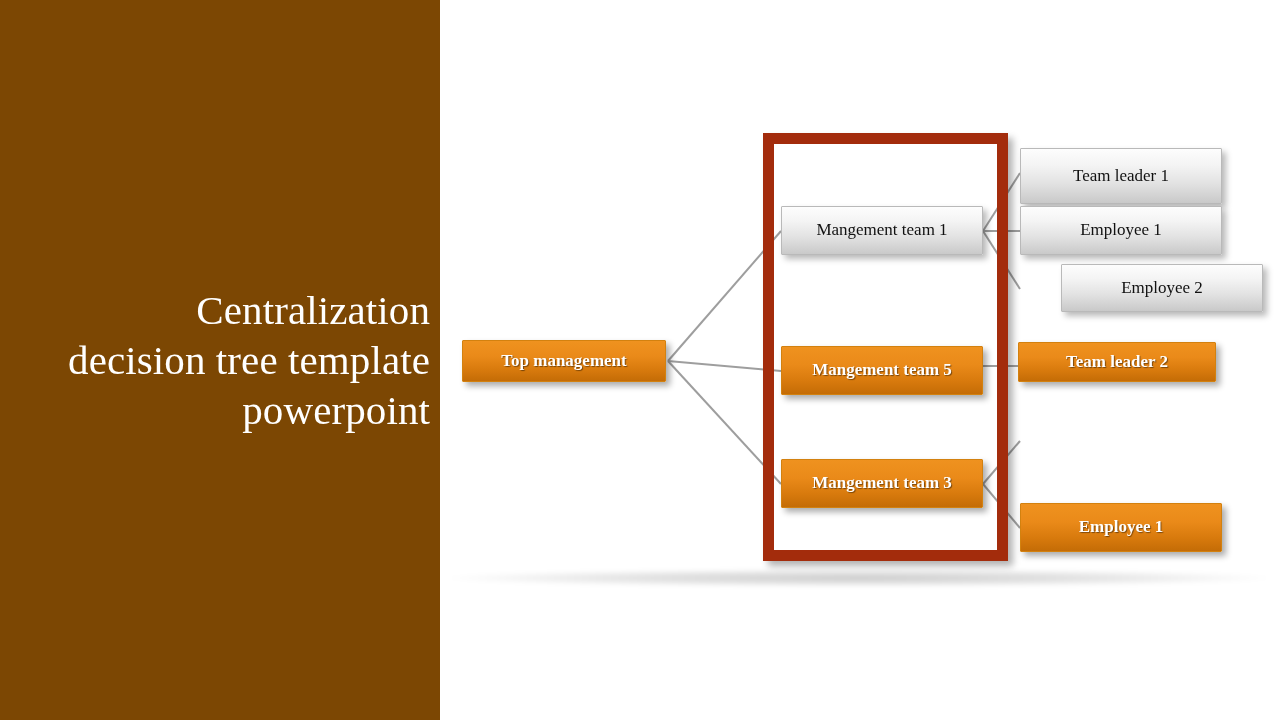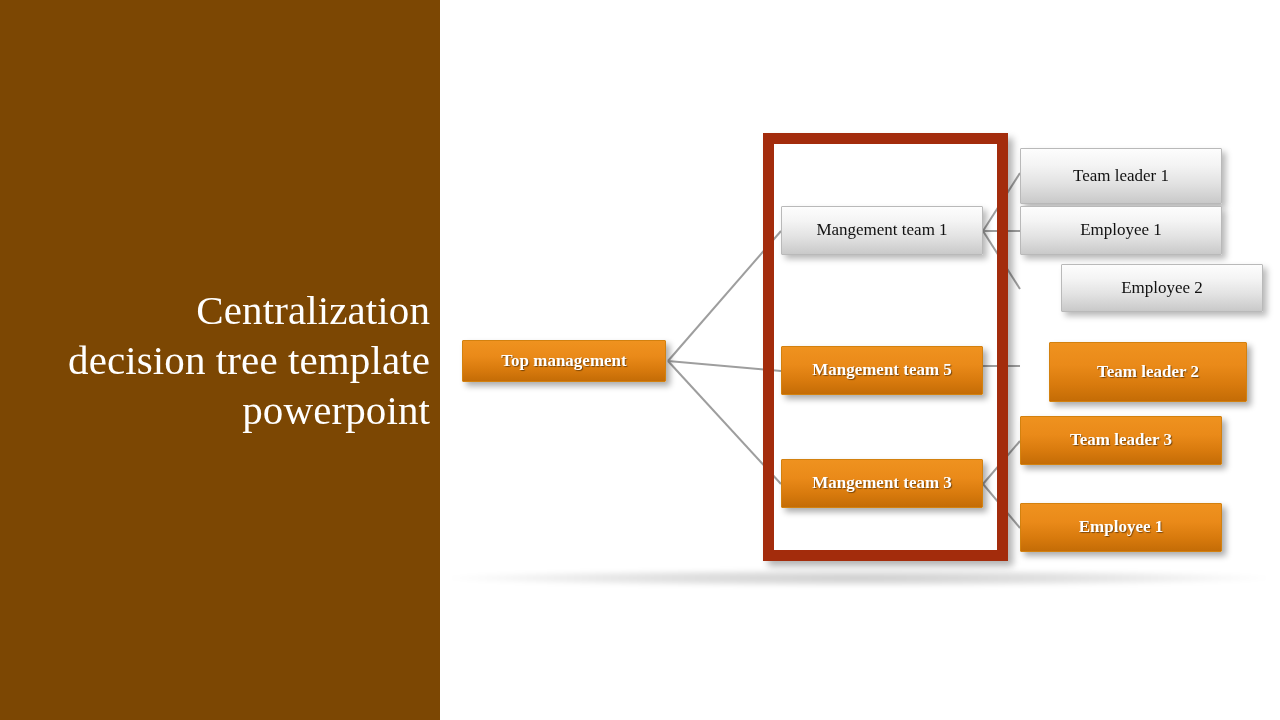--- a/index.html
+++ b/index.html
@@ -125,21 +125,21 @@
   
   #node-top-management { left: 22px;  top: 340px; width: 204px; height: 42px; }
 
   #node-team-1 { left: 341px; top: 206px; width: 202px; height: 49px; }
   #node-team-2 { left: 341px; top: 346px; width: 202px; height: 49px; }
   #node-team-3 { left: 341px; top: 459px; width: 202px; height: 49px; text-align: center; }
 
   #node-leader-1   { left: 580px; top: 148px; width: 202px; height: 56px; }
   #node-employee-1 { left: 580px; top: 206px; width: 202px; height: 49px; }
   #node-employee-2 { left: 580px; top: 264px; width: 202px; height: 48px; margin-left: 41px; }
-  #node-leader-2   { left: 578px; top: 342px; width: 198px; height: 60px; margin-left: 31px; }
+  #node-leader-2   { left: 578px; top: 342px; width: 198px; height: 40px; }
   #node-leader-3   { left: 580px; top: 416px; width: 202px; height: 49px; }
   #node-employee-3 { left: 580px; top: 503px; width: 202px; height: 49px; }
 </style>
 </head>
 <body>
 
 <div id="slide">
 
   <div id="title-panel">
     <div id="title-text">Centralization
@@ -190,21 +190,18 @@
     </div>
     <div class="node silver" id="node-employee-1">
       <span class="label">Employee 1</span>
     </div>
     <div class="node silver" id="node-employee-2">
       <span class="label">Employee 2</span>
     </div>
     <div class="node orange" id="node-leader-2">
       <span class="label">Team leader 2</span>
     </div>
-    <div class="node orange" id="node-leader-3">
-      <span class="label">Team leader 3</span>
-    </div>
     <div class="node orange" id="node-employee-3">
       <span class="label">Employee 1</span>
     </div>
 
   </div>
 </div>
 
 </body></html>

